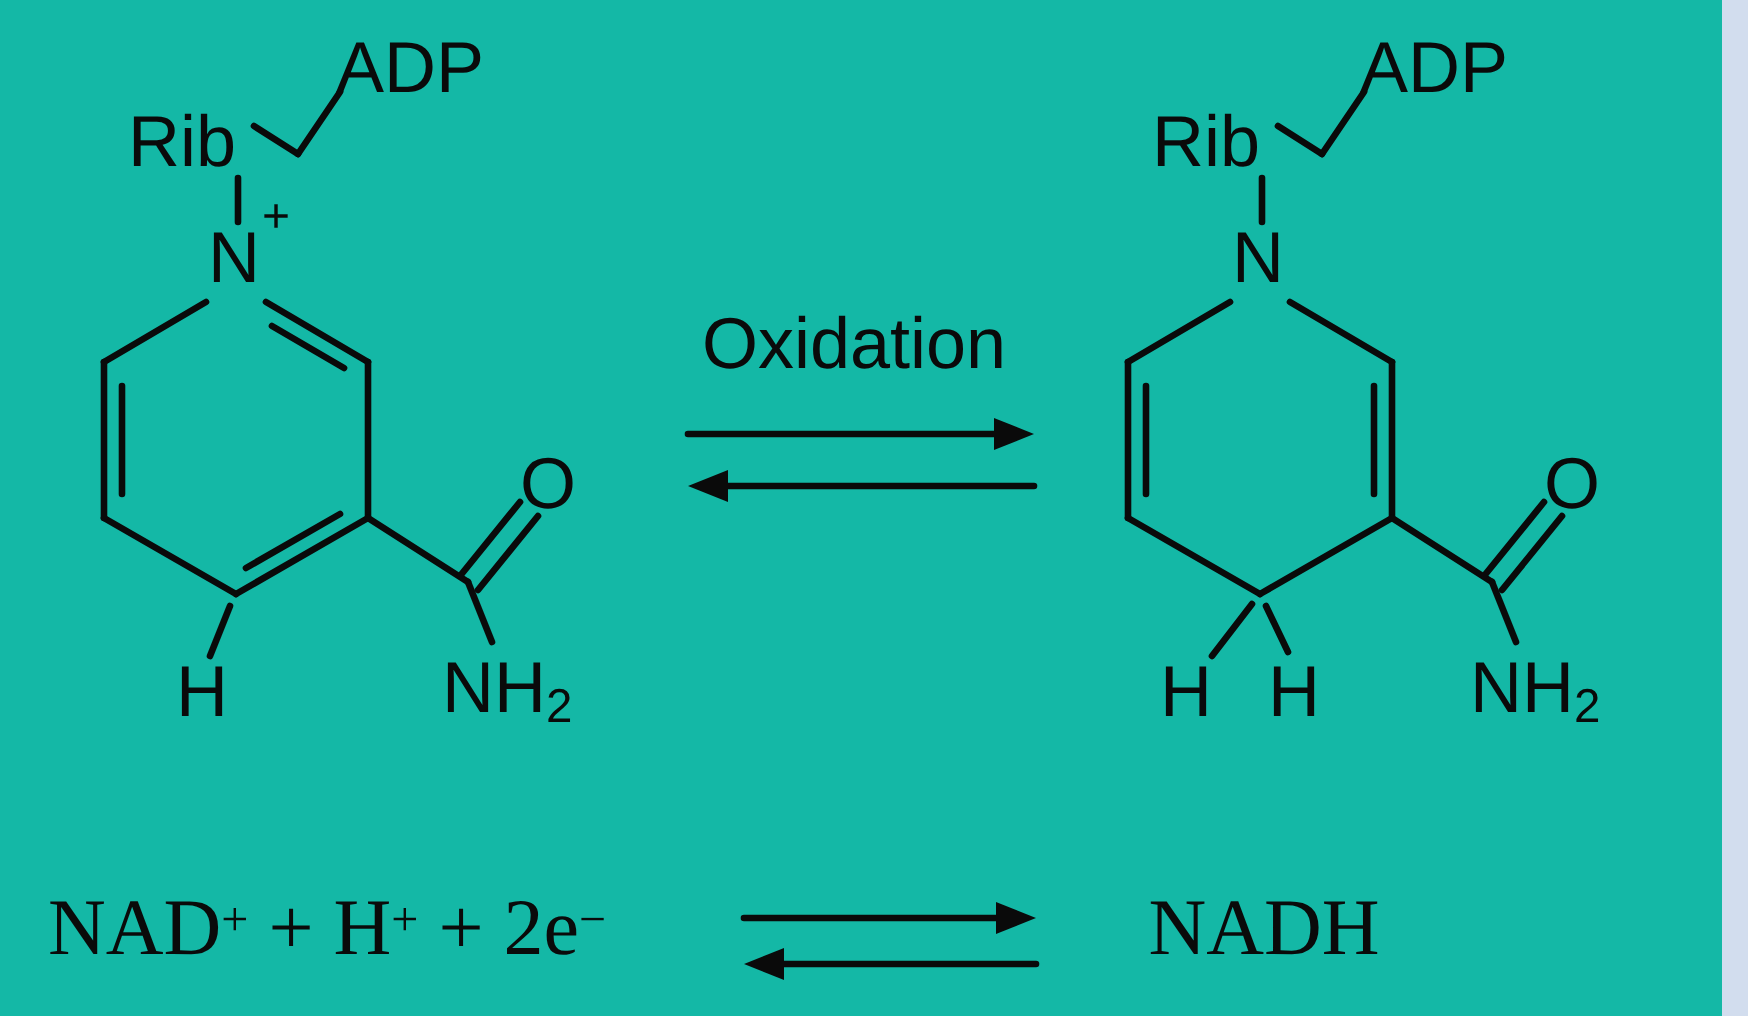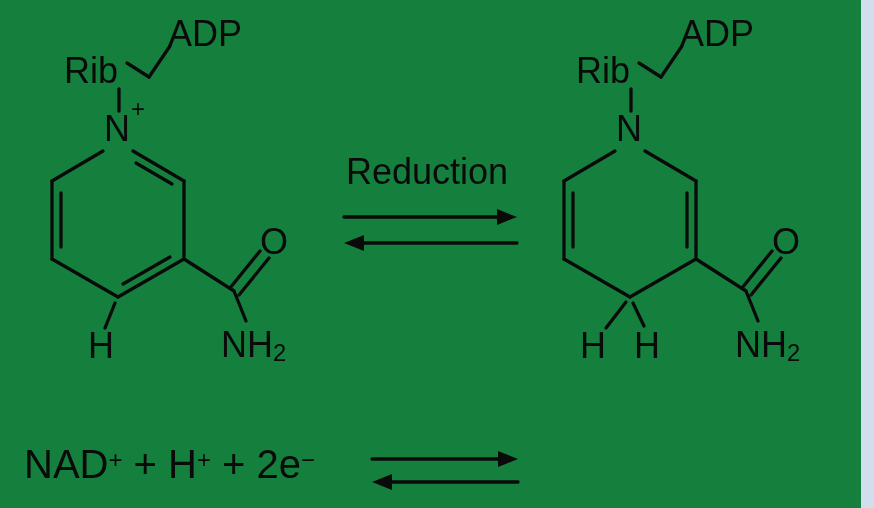--- a/index.html
+++ b/index.html
@@ -1,29 +1,29 @@
 <!DOCTYPE html>
 <html><head>
 <meta charset="utf-8">
 <title>NAD+/NADH Redox Diagram</title>
 <style>
   html,body{margin:0;padding:0;background:#ffffff;}
   .stage{
-    position:relative;width:874px;height:508px;background:#15803d;
+    position:relative;width:874px;height:508px;background:#14b8a6;
     overflow:hidden;font-family:"Liberation Sans",sans-serif;color:#0a0a0a;
   }
   .stage svg{position:absolute;left:0;top:0;}
   .lbl{
     position:absolute;transform:translate(-50%,-50%);
     font-size:36px;line-height:1;white-space:nowrap;color:#0a0a0a;
   }
   .anchor-left{transform:translate(0,-50%);}
   .small{font-size:24px;}
   .rxn{font-size:36px;}
-  .eq{font-size:40px;}
+  .eq{font-size:40px;font-family:Liberation Serif, serif;}
   .eq sup{font-size:0.60em;vertical-align:0.40em;}
   .lbl sub{font-size:0.66em;vertical-align:-0.20em;}
   .edge-strip{
     position:absolute;top:0;right:0;width:13px;height:100%;
     background:#d2ddee;
   }
 </style>
 </head>
 <body>
 
@@ -106,19 +106,20 @@
   <div class="lbl anchor-left" style="left:221px;top:346px"><span>NH</span><sub>2</sub></div>
 
   <div class="lbl" style="left:603px;top:71px">Rib</div>
   <div class="lbl" style="left:717px;top:34px">ADP</div>
   <div class="lbl" style="left:629px;top:129px">N</div>
   <div class="lbl" style="left:593px;top:346px">H</div>
   <div class="lbl" style="left:647px;top:346px">H</div>
   <div class="lbl" style="left:786px;top:242px">O</div>
   <div class="lbl anchor-left" style="left:735px;top:346px"><span>NH</span><sub>2</sub></div>
 
-  <div class="lbl rxn" style="left:427px;top:172px">Reduction</div>
+  <div class="lbl rxn" style="left:427px;top:172px">Oxidation</div>
 
   <div class="lbl eq anchor-left" style="left:24px;top:464px"><span>NAD</span><sup>+</sup><span> + </span><span>H</span><sup>+</sup><span> + 2e</span><sup>−</sup></div>
+  <div class="lbl eq" style="left:632px;top:464px">NADH</div>
 
   <div class="edge-strip"></div>
 
 </div>
 
 </body></html>

